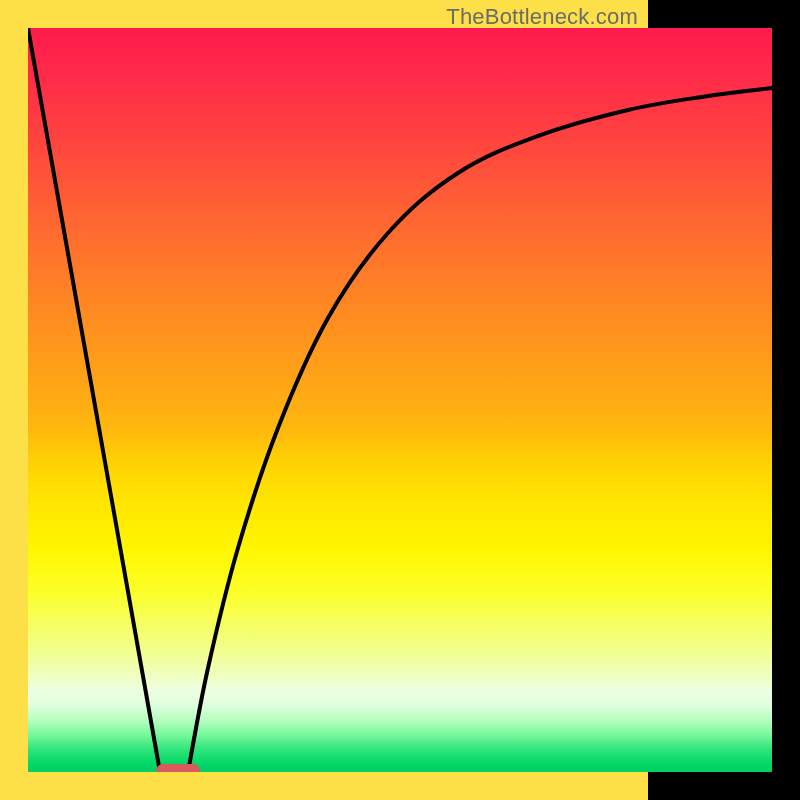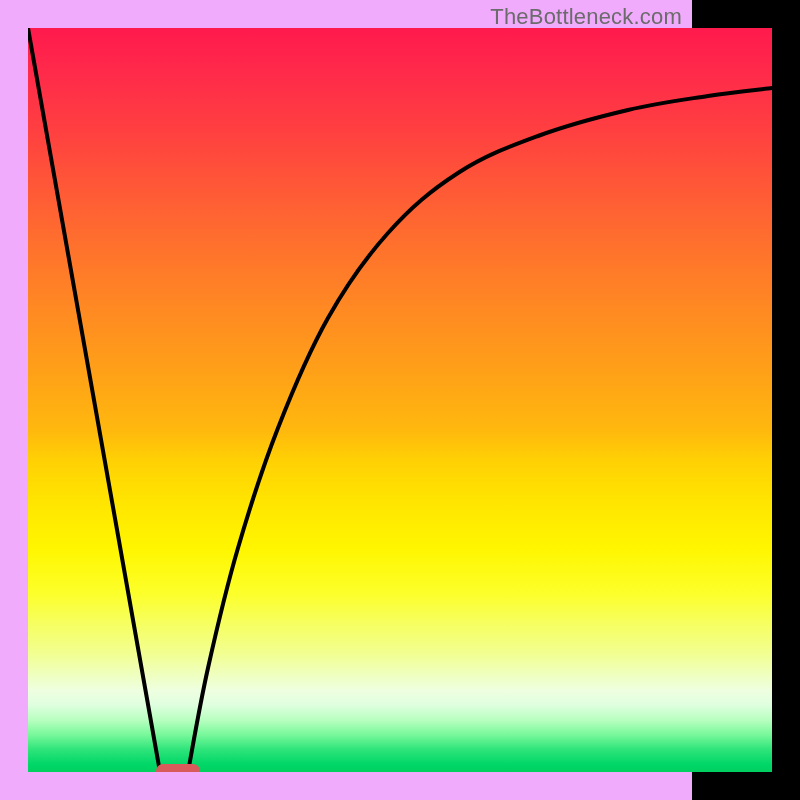--- a/index.html
+++ b/index.html
@@ -9,22 +9,21 @@
     height: 800px;
     background: #000;
     overflow: hidden;
   }
   .frame {
     position: absolute;
     left: 0;
     top: 0;
     width: 648px;
     height: 800px;
-    background: #f0abfc;
-    padding-left: 44px;
+    background: #fde047;
   }
   .plot-area {
     position: absolute;
     left: 28px;
     top: 28px;
     width: 744px;
     height: 744px;
     overflow: hidden;
   }
   .gradient {

